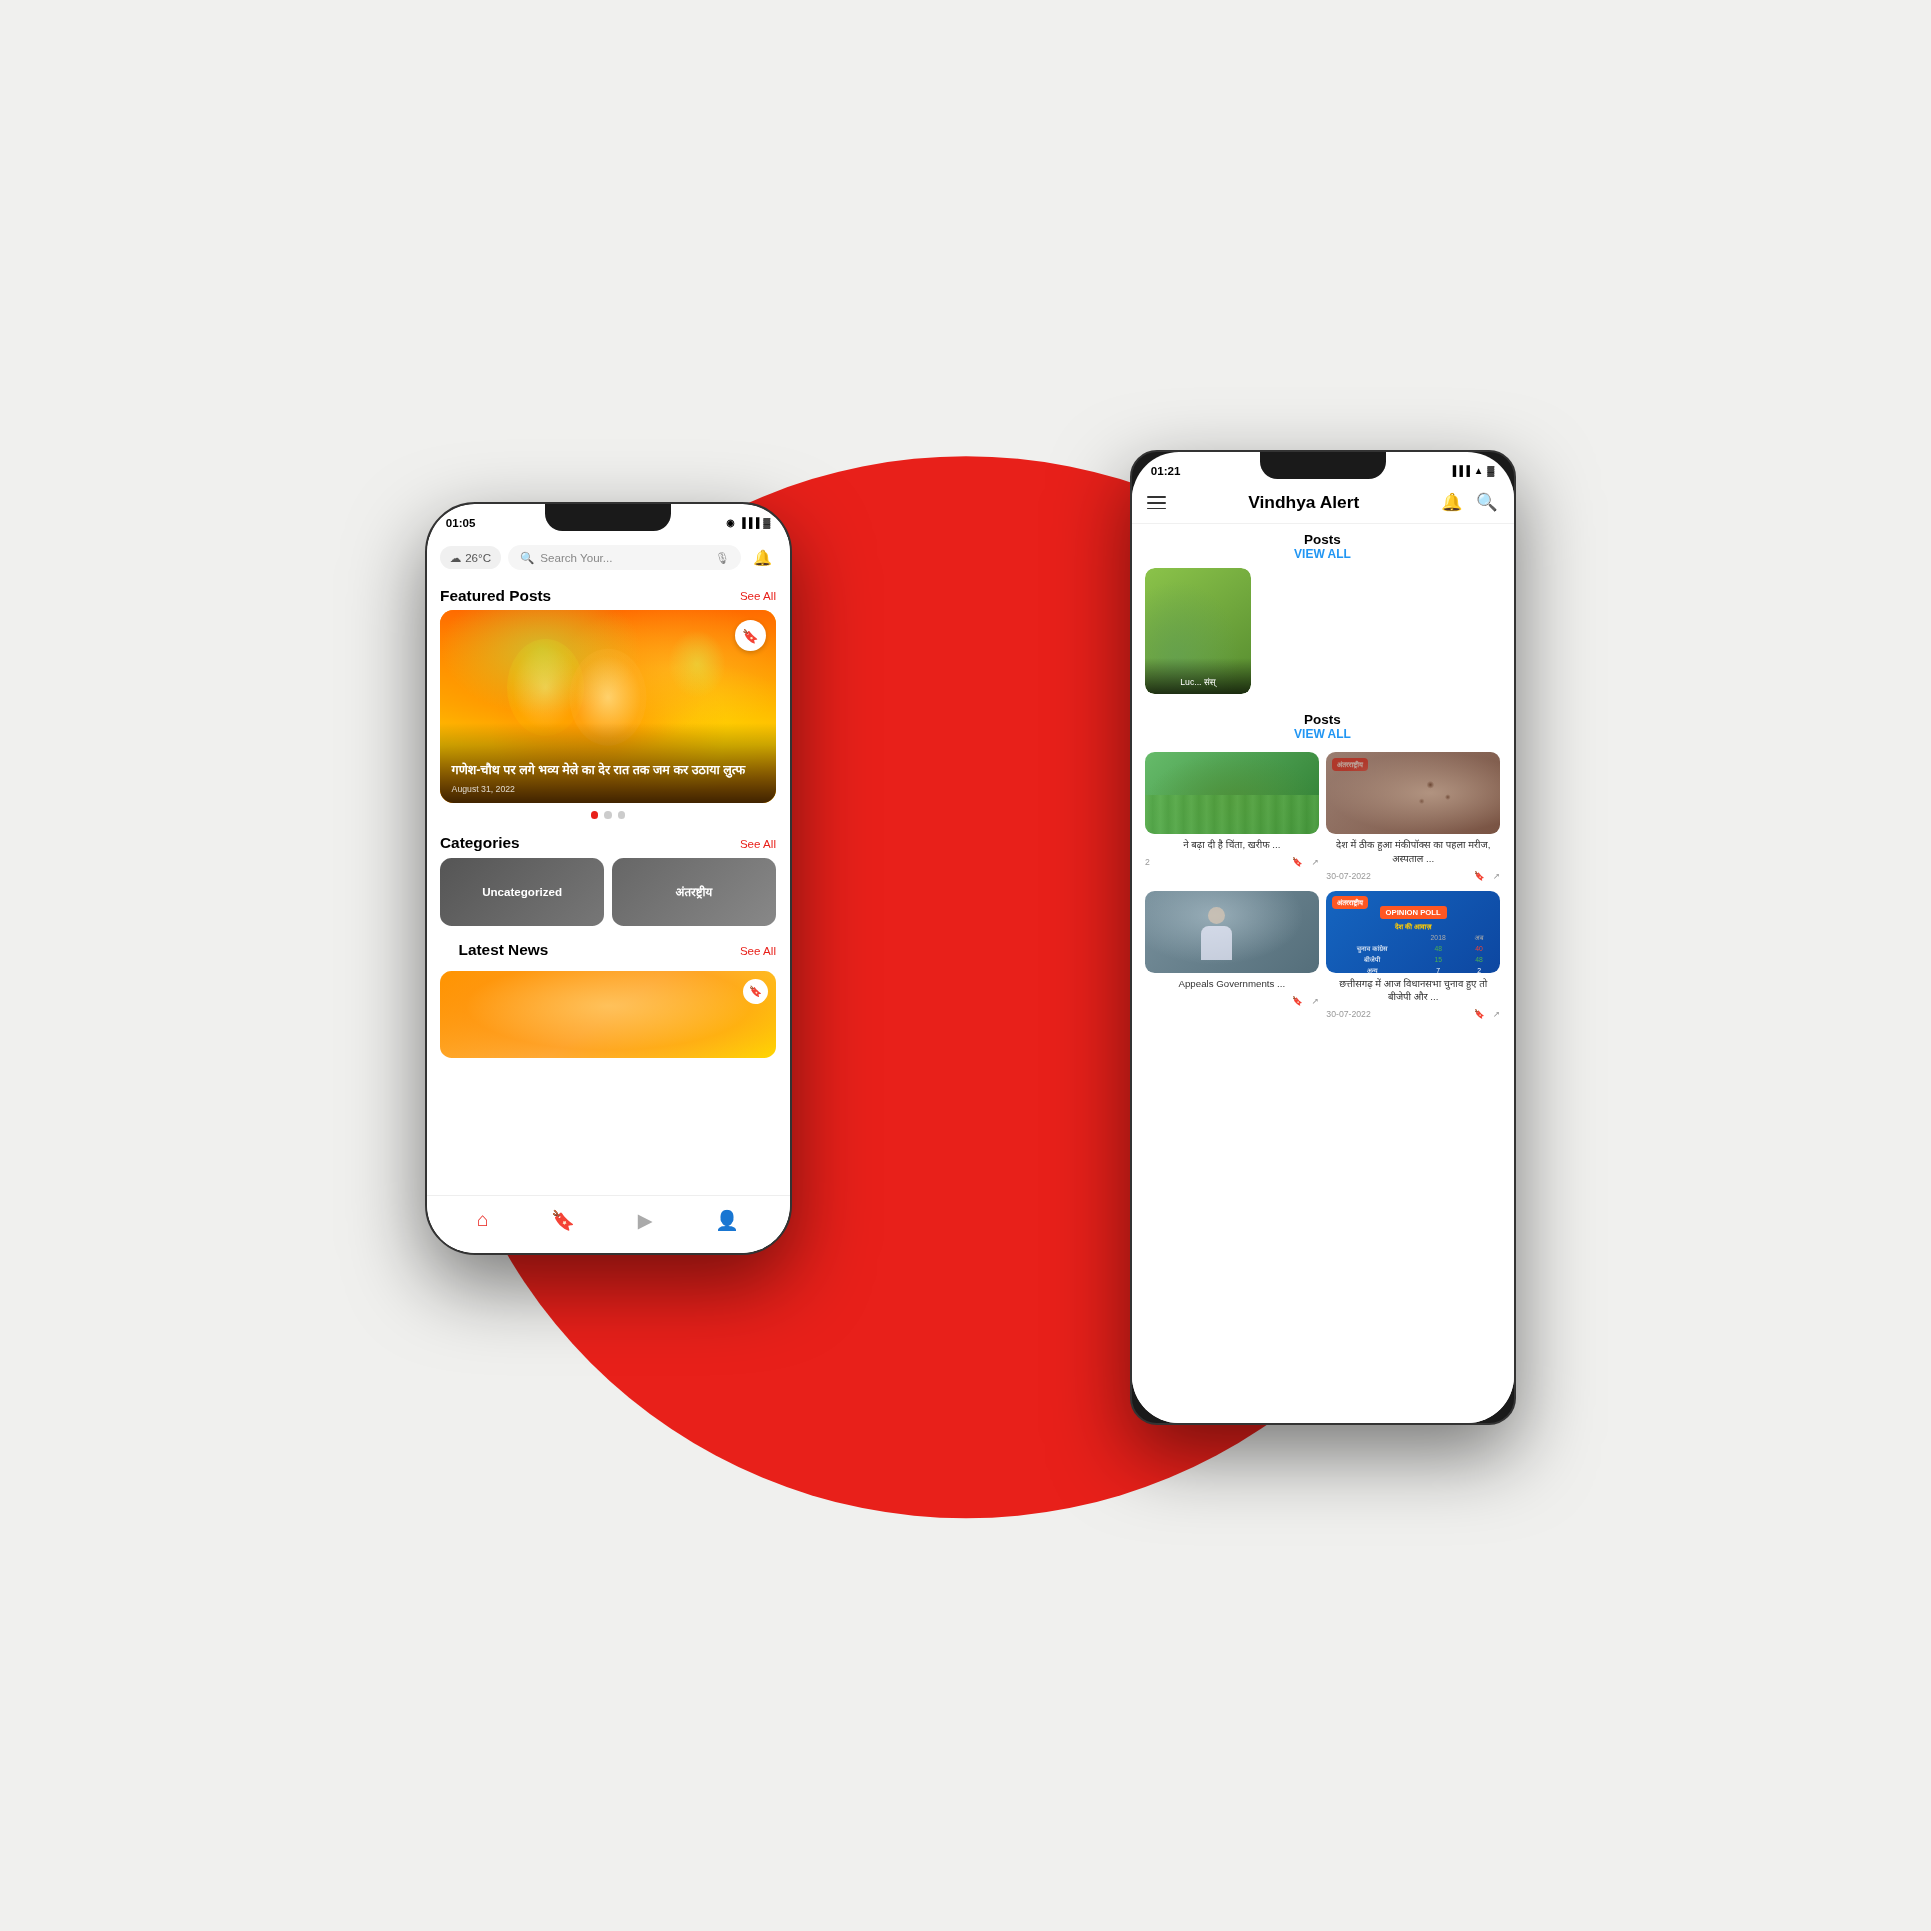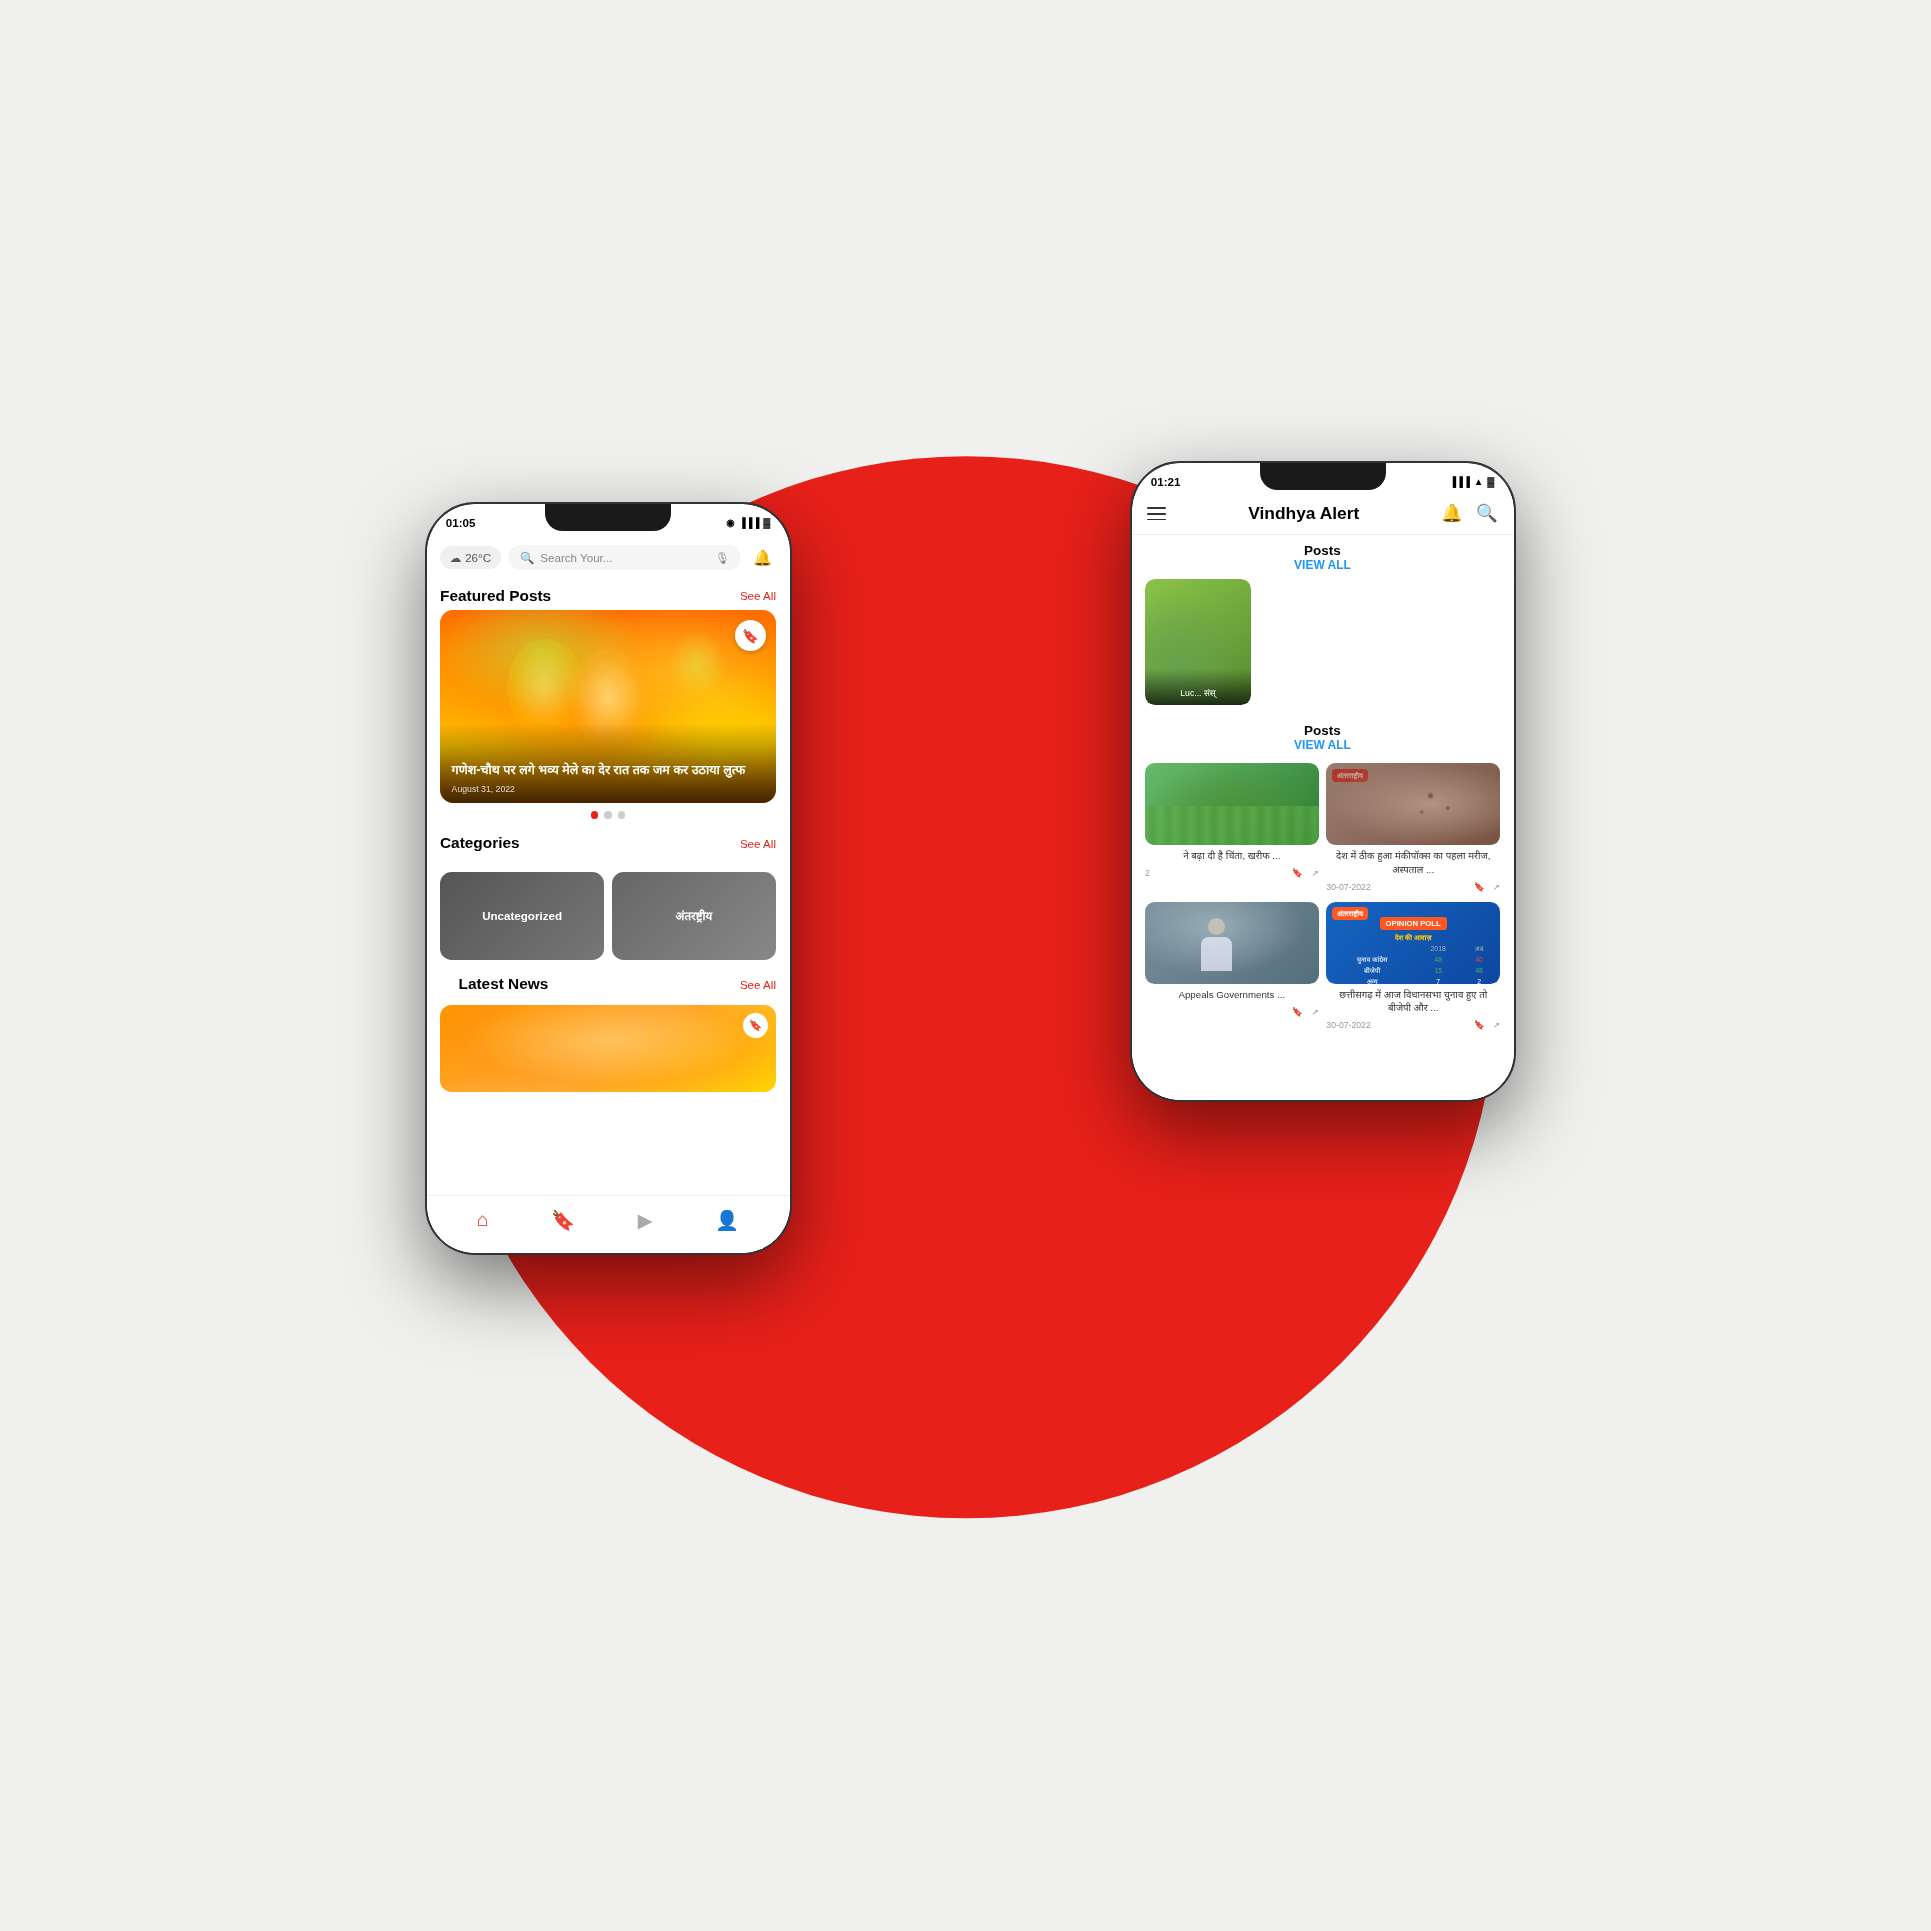--- a/index.html
+++ b/index.html
@@ -257,33 +257,32 @@
 
     
     .categories-grid {
       display: flex;
       gap: 7.7px;
       padding: 0 13.5px;
     }
 
     .category-item {
       flex: 1;
-      height: 88px;
+      height: 68px;
       border-radius: 11.6px;
       background: #f0f0f0;
       display: flex;
       align-items: center;
       justify-content: center;
       font-size: 11.6px;
       font-weight: 600;
       color: #fff;
       text-align: center;
       background: linear-gradient(135deg, #555 0%, #888 100%);
       padding: 8px;
-      margin-top: 14px;
     }
 
     
     .latest-card {
       margin: 5.8px 13.5px;
       border-radius: 11.6px;
       overflow: hidden;
       height: 87px;
       background: linear-gradient(135deg, #ff9500, #ffd700);
       position: relative;
@@ -338,24 +337,25 @@
 
     .nav-item.active { color: #e8201a; }
 
     .nav-icon {
       font-size: 19.3px;
     }
 
     
     .phone-2 {
       width: 386px;
-      height: 641px;
+      height: 975px;
       right: 126px;
-      top: 171px;
+      top: 160px;
       z-index: 4;
+      border-radius: 27px;
     }
 
     .phone-2-content {
       background: #fff;
       height: calc(100% - 33px);
       overflow: hidden;
       text-align: center;
     }
 
     

